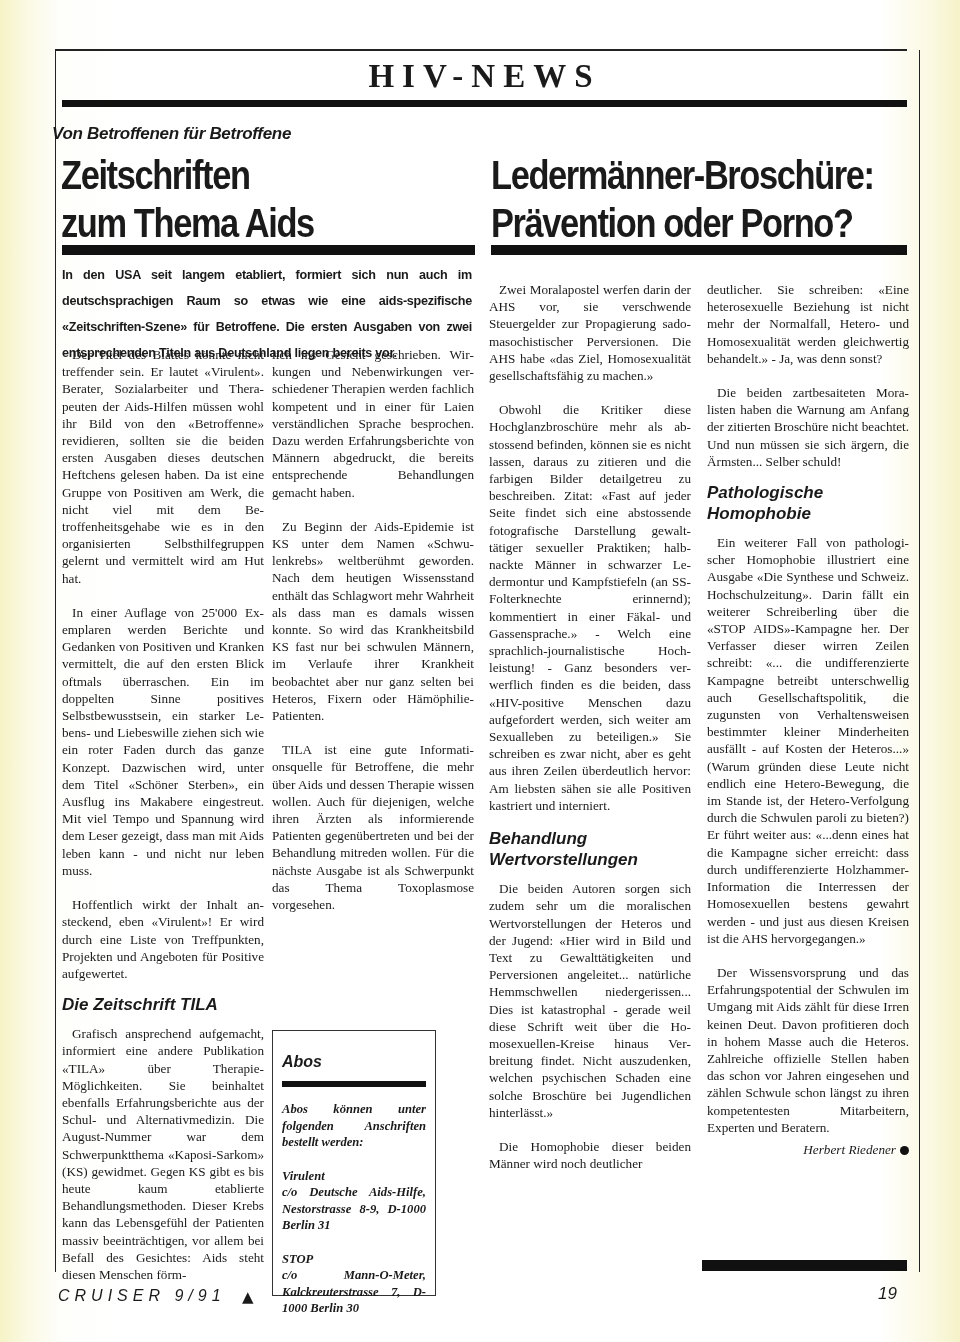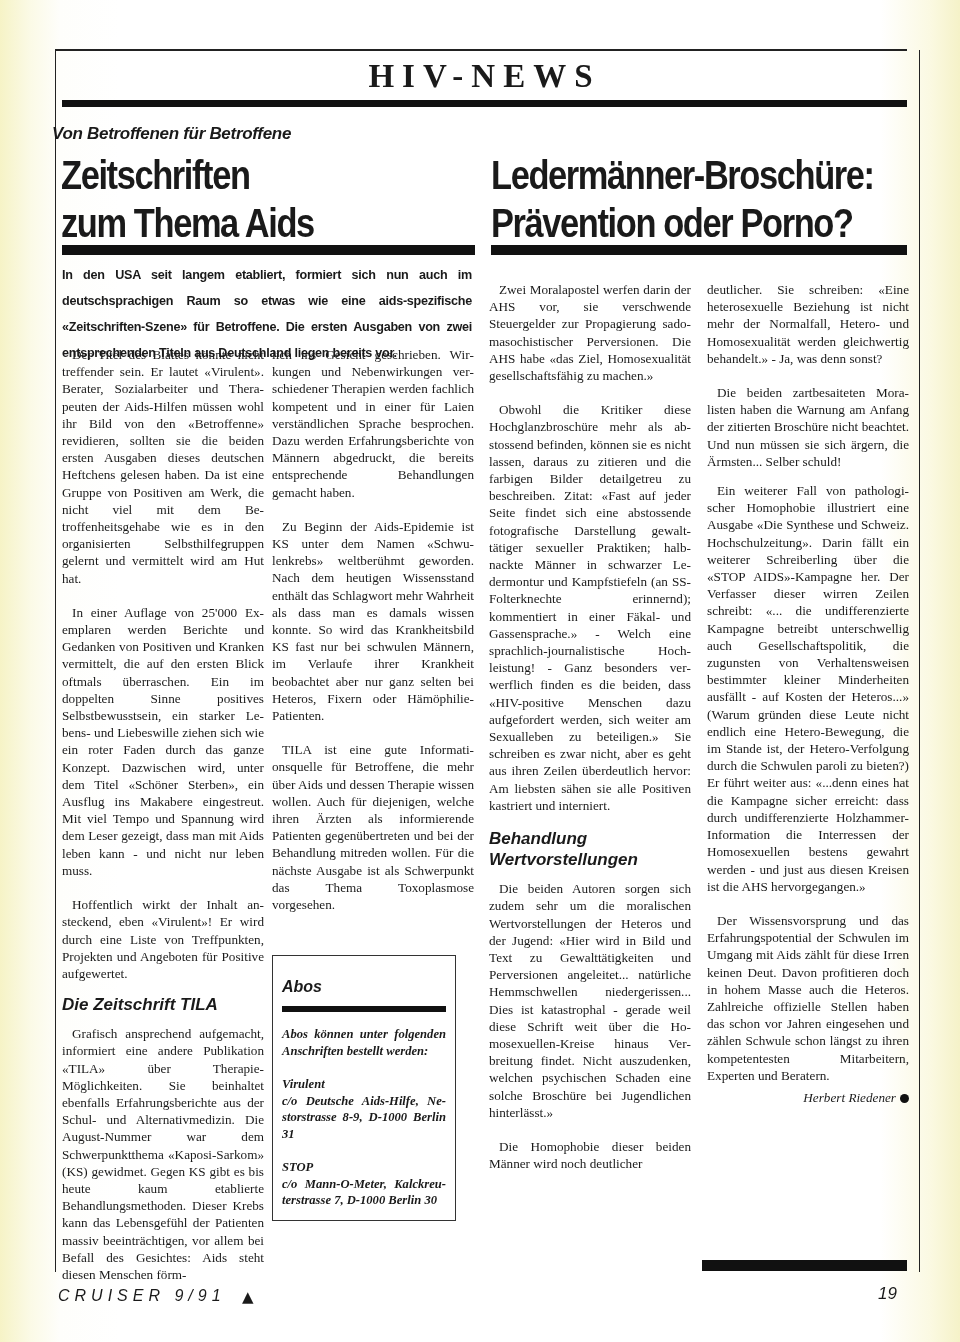--- a/index.html
+++ b/index.html
@@ -64,21 +64,21 @@
   .col p { text-indent: 10px; margin-bottom: 17px; }
   .col p.last { margin-bottom: 0; }
   .subhead {
     font-family: "Liberation Sans", sans-serif;
     font-style: italic; font-weight: bold;
     font-size: 17px; line-height: 21px;
     margin-bottom: 10px;
     text-align: left;
   }
   .abos-box {
-    position: absolute; left: 272px; top: 955px; width: 184px; height: 266px;
+    position: absolute; left: 272px; top: 1030px; width: 164px; height: 266px;
     border: 1px solid #333;
     padding: 10px 9px;
   }
   .abos-title {
     font-family: "Liberation Sans", sans-serif; font-style: italic; font-weight: bold;
     font-size: 16px; margin-top: 12px;
   }
   .abos-rule { height: 6px; background:#111; margin: 10px 0 14px 0; }
   .abos-text {
     font-family: "Liberation Serif", serif; font-style: italic;
@@ -156,20 +156,21 @@
   <p>Zwei Moralapostel werfen darin der AHS vor, sie verschwende Steuergelder zur Propagierung sado-masochistischer Perversio­nen. Die AHS habe «das Ziel, Ho­mosexualität gesellschaftsfähig zu machen.»</p>
   <p style="margin-bottom:14px;">Obwohl die Kritiker diese Hochglanzbroschüre mehr als ab­stossend befinden, können sie es nicht lassen, daraus zu zitieren und die farbigen Bilder detailgetreu zu beschreiben. Zitat: «Fast auf jeder Seite findet sich eine abstossende fotografische Darstellung gewalt­tätiger sexueller Praktiken; halb­nackte Männer in schwarzer Le­dermontur und Kampfstiefeln (an SS-Folterknechte erinnernd); kommentiert in einer Fäkal- und Gassensprache.» - Welch eine sprachlich-journalistische Hoch­leistung! - Ganz besonders ver­werflich finden es die beiden, dass «HIV-positive Menschen dazu aufgefordert werden, sich weiter am Sexualleben zu beteiligen.» Sie schreiben es zwar nicht, aber es geht aus ihren Zeilen überdeutlich hervor: Am liebsten sähen sie alle Positiven kastriert und interniert.</p>
   <div class="subhead">Behandlung Wertvorstellungen</div>
   <p>Die beiden Autoren sorgen sich zudem sehr um die moralischen Wertvorstellungen der Heteros und der Jugend: «Hier wird in Bild und Text zu Gewalttätigkeiten und Perversionen angeleitet... natürli­che Hemmschwellen niedergeris­sen... Dies ist katastrophal - gerade weil diese Schrift weit über die Ho­mosexuellen-Kreise hinaus Ver­breitung findet. Nicht auszuden­ken, welchen psychischen Schaden eine solche Broschüre bei Jugendli­chen hinterlässt.»</p>
   <p class="last">Die Homophobie dieser beiden Männer wird noch deutlicher</p>
 </div>
 
 <div class="col" style="left:707px;top:281px;width:202px;">
   <p style="text-indent:0;">deutlicher. Sie schreiben: «Eine heterosexuelle Beziehung ist nicht mehr der Normalfall, Hetero- und Homosexualität werden gleich­wertig behandelt.» - Ja, was denn sonst?</p>
   <p style="margin-bottom:12px;">Die beiden zartbesaiteten Mora­listen haben die Warnung am An­fang der zitierten Broschüre nicht beachtet. Und nun müssen sie sich ärgern, die Ärmsten... Selber schuld!</p>
+  <div class="subhead">Pathologische Homophobie</div>
   <p>Ein weiterer Fall von pathologi­scher Homophobie illustriert eine Ausgabe «Die Synthese und Schweiz. Hochschulzeitung». Darin fällt ein weiterer Schreiber­ling über die «STOP AIDS»-Kampagne her. Der Verfasser die­ser wirren Zeilen schreibt: «... die undifferenzierte Kampagne be­treibt unterschwellig auch Gesell­schaftspolitik, die zugunsten von Verhaltensweisen bestimmter kleiner Minderheiten ausfällt - auf Kosten der Heteros...» (Warum gründen diese Leute nicht endlich eine Hetero-Bewegung, die im Stande ist, der Hetero-Verfolgung durch die Schwulen paroli zu bie­ten?) Er führt weiter aus: «...denn eines hat die Kampagne sicher er­reicht: dass durch undifferenzierte Holzhammer-Information die In­terressen der Homosexuellen be­stens gewahrt werden - und just aus diesen Kreisen ist die AHS her­vorgegangen.»</p>
   <p class="last">Der Wissensvorsprung und das Erfahrungspotential der Schwulen im Umgang mit Aids zählt für diese Irren keinen Deut. Davon profi­tieren doch in hohem Masse auch die Heteros. Zahlreiche offizielle Stellen haben das schon vor Jahren eingesehen und zählen Schwule schon längst zu ihren kompetente­sten Mitarbeitern, Experten und Beratern.</p>
   <div class="byline">
     <span>Herbert Riedener</span><span class="dot"></span>
   </div>
 </div>
 <div class="thick-rule" style="left:702px;top:1260px;width:205px;height:11px;"></div>
 
 <div class="footer-left">CRUISER 9/91</div>
 <div class="footer-arrow">▲</div>

